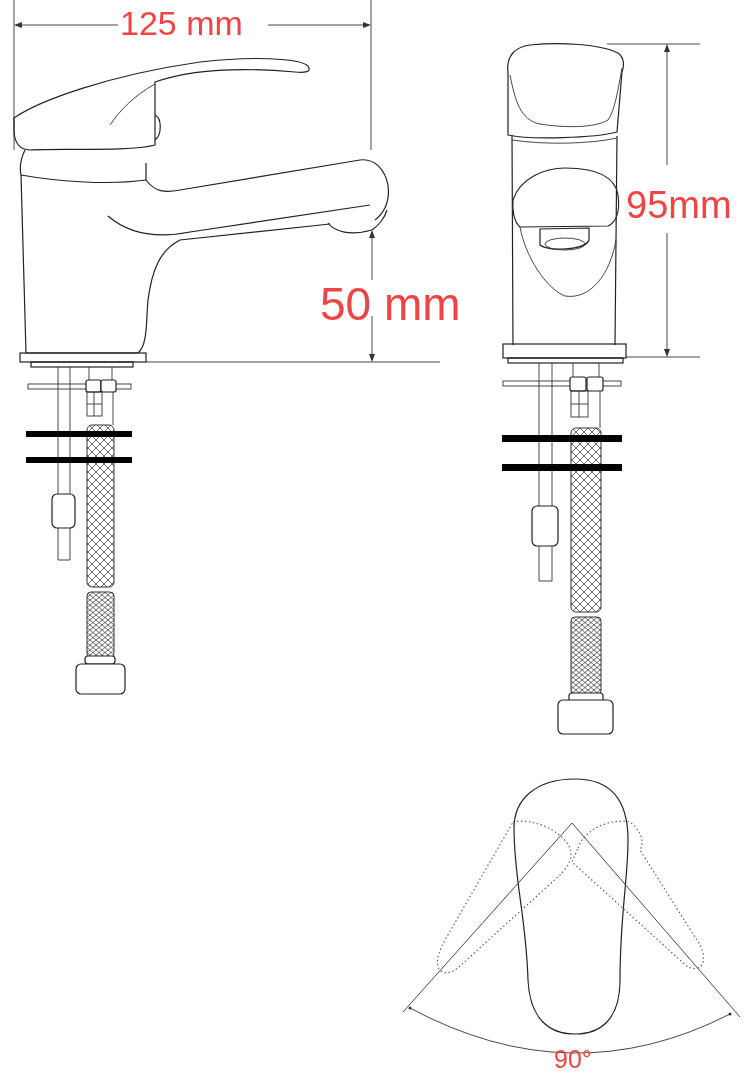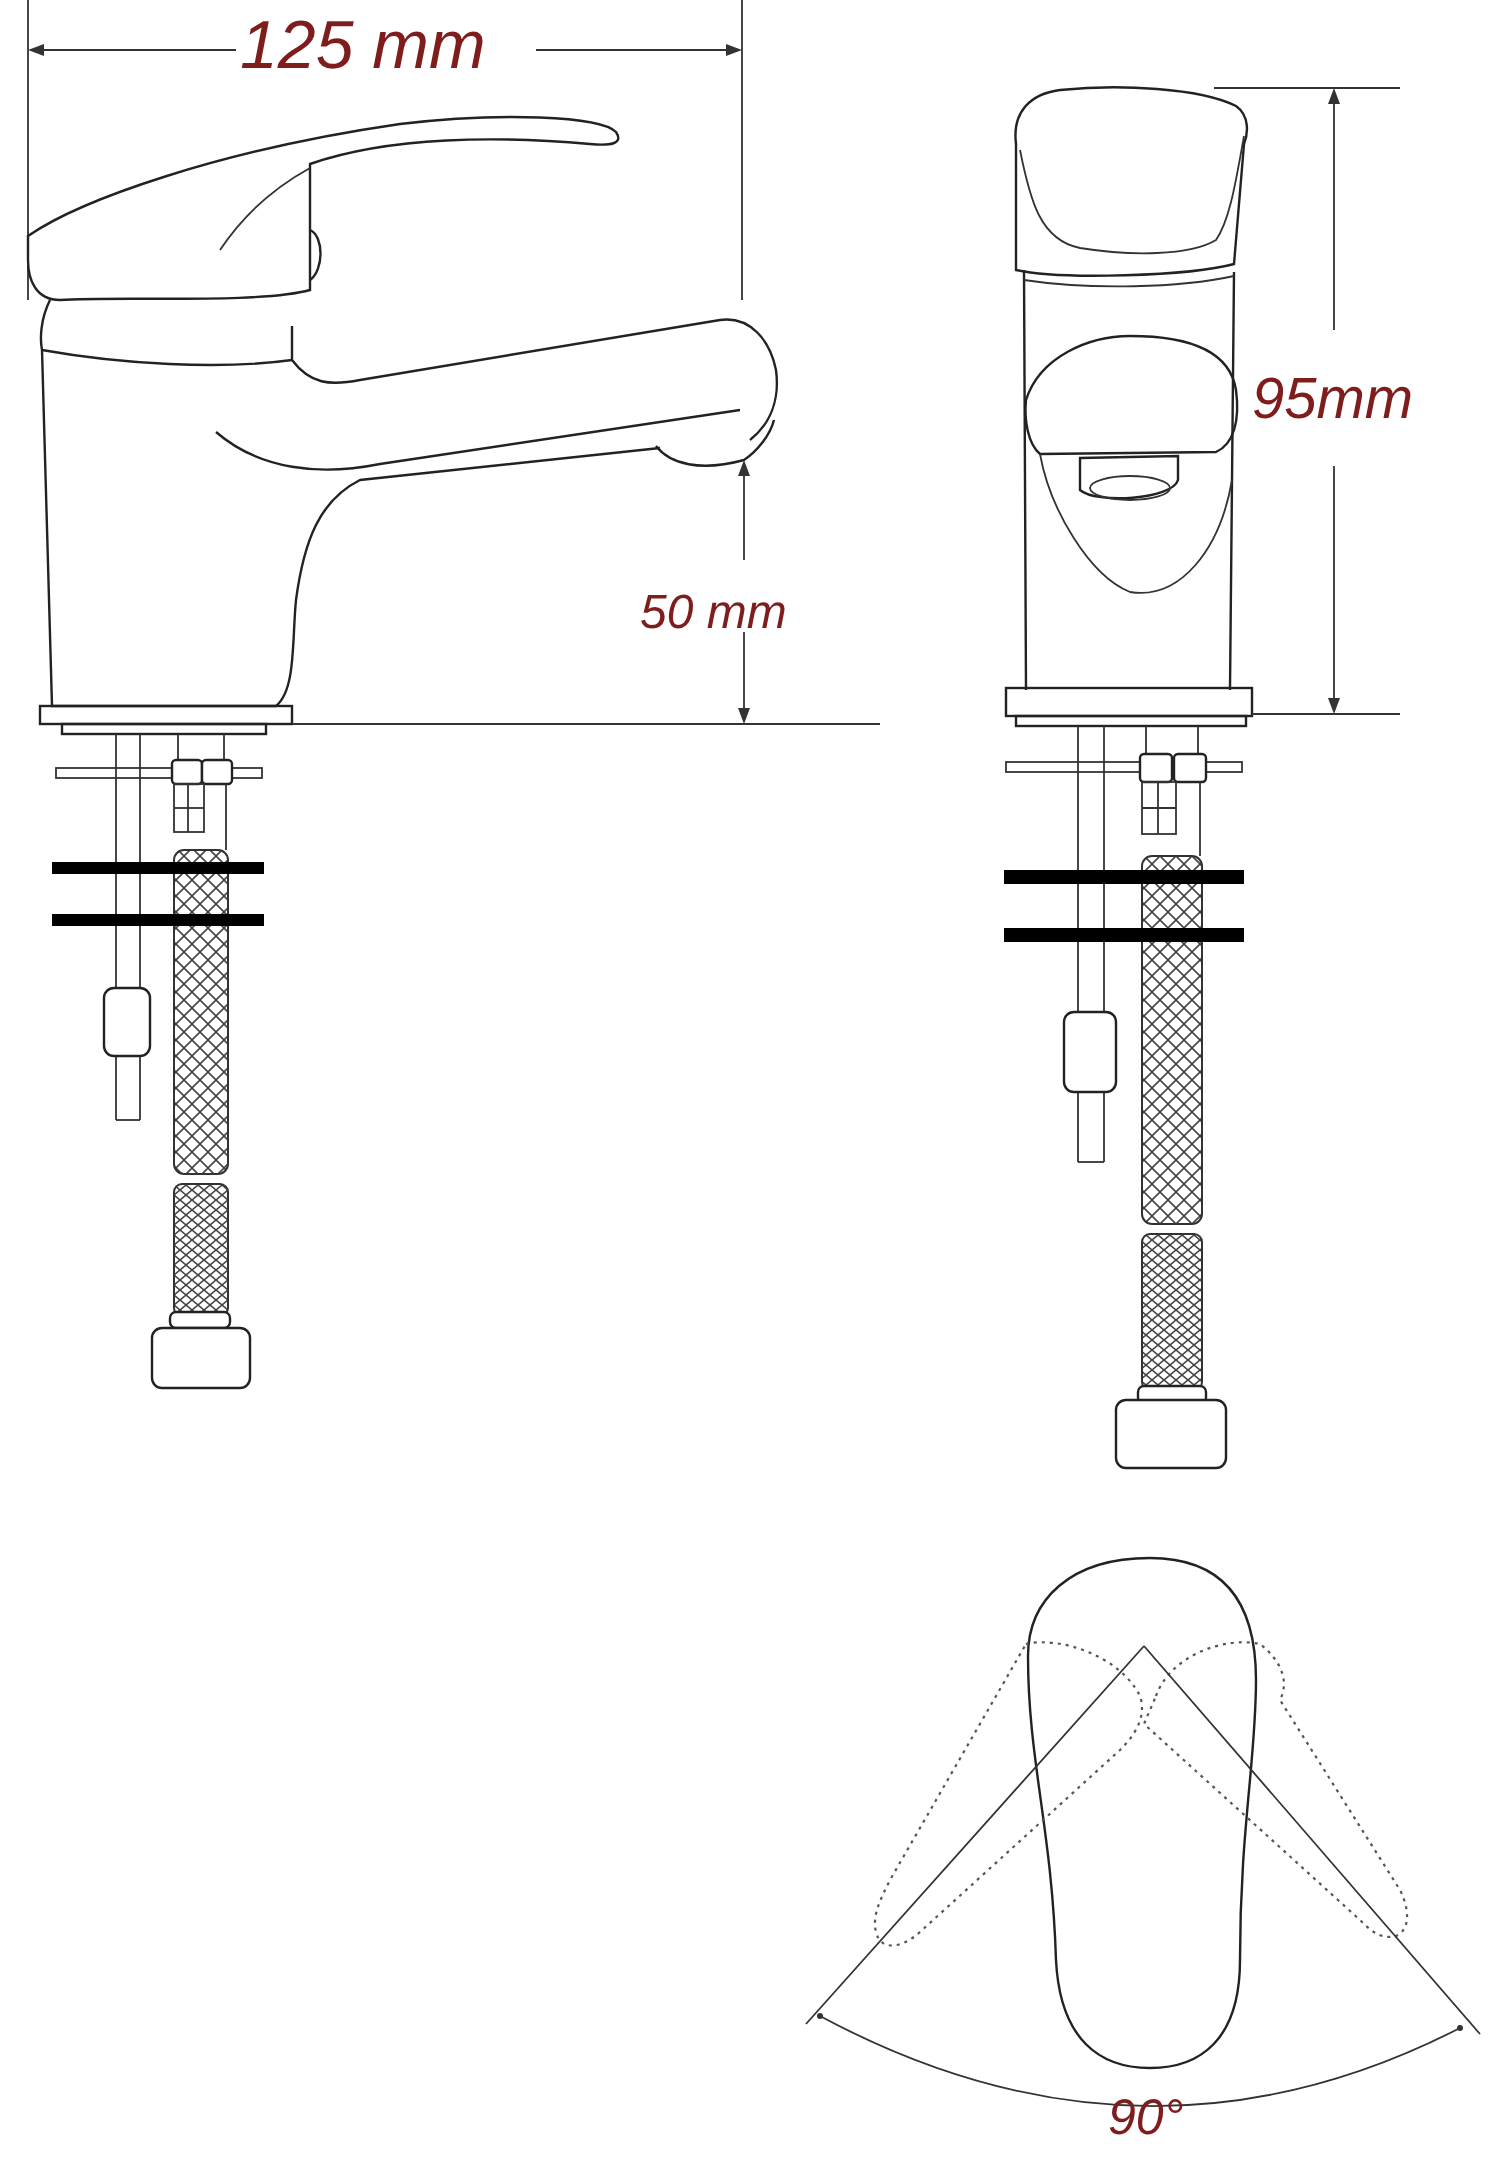--- a/index.html
+++ b/index.html
@@ -4,24 +4,24 @@
 <style>
   html, body { margin: 0; padding: 0; background: #ffffff; }
   body { width: 752px; height: 1080px; position: relative; overflow: hidden; font-family: "Liberation Sans", sans-serif; }
   svg { position: absolute; left: 0; top: 0; }
   .ln { fill: none; stroke: #222; stroke-width: 1.2; }
   .thin { fill: none; stroke: #333; stroke-width: 0.9; }
   .dim { fill: none; stroke: #333; stroke-width: 0.9; }
   .dot { fill: none; stroke: #555; stroke-width: 1.1; stroke-dasharray: 1.5 2.5; }
   .bar { fill: #000; }
   .wf { fill: #fff; stroke: #222; stroke-width: 1.2; }
-  .label { position: absolute; color: #7f1d1d; white-space: nowrap; line-height: 1; font-style: italic; }
+  .label { position: absolute; color: #ef4444; white-space: nowrap; line-height: 1; }
   .lbl-125 { left: 120px; top: 6px; font-size: 34px; }
-  .lbl-50 { left: 320px; top: 281px; font-size: 24px; margin-top: 14px; }
-  .lbl-95 { left: 626px; top: 186px; font-size: 29px; }
+  .lbl-50 { left: 320px; top: 281px; font-size: 46px; }
+  .lbl-95 { left: 626px; top: 186px; font-size: 38px; }
   .lbl-90 { left: 554px; top: 1047px; font-size: 25px; }
 </style>
 </head>
 <body>
 
 <svg width="752" height="1080" viewBox="0 0 752 1080">
   <defs>
     <pattern id="mesh" width="8" height="8" patternUnits="userSpaceOnUse">
       <path d="M0 0 L8 8 M8 0 L0 8" stroke="#444" stroke-width="0.8"></path>
     </pattern>

